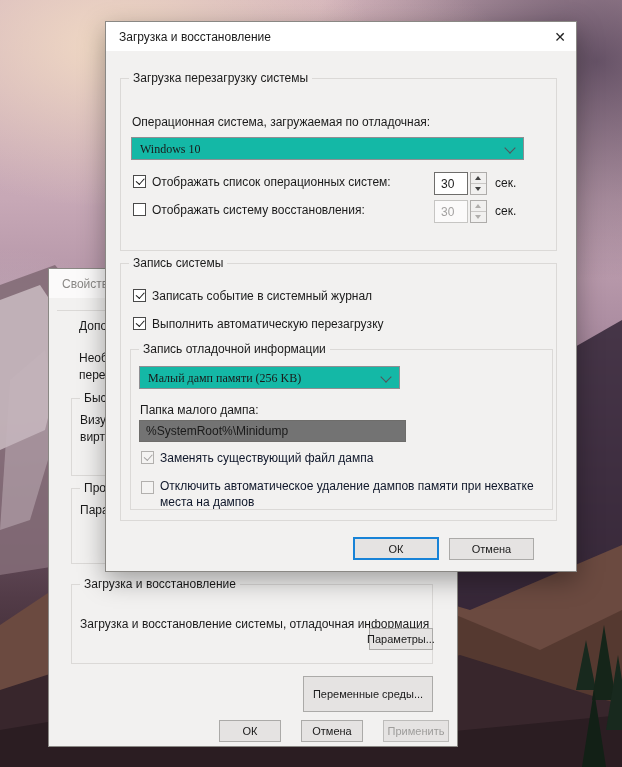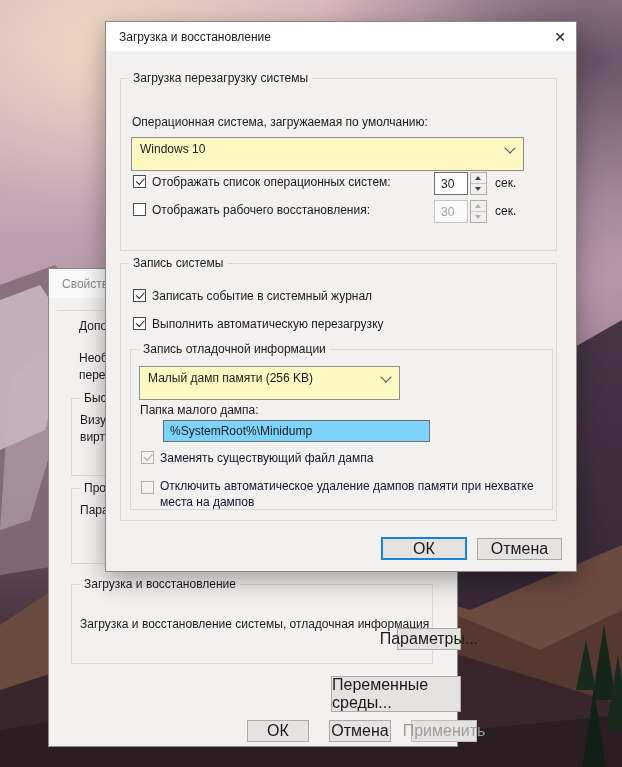--- a/index.html
+++ b/index.html
@@ -18,39 +18,39 @@
   .titlebar{position:absolute;left:0;top:0;right:0;height:29px;background:#ffffff;}
   .titletext{position:absolute;left:13px;top:8px;font-size:12px;white-space:nowrap;}
   .group{position:absolute;border:1px solid #dbd9d7;box-sizing:border-box;}
   .gl{position:absolute;top:-8px;left:8px;background:#f2f1f0;padding:0 4px;white-space:nowrap;font-size:12px;}
   .lbl{position:absolute;white-space:nowrap;font-size:12px;}
   .cb{position:absolute;width:13px;height:13px;background:#fff;border:1px solid #4a4a4a;box-sizing:border-box;}
   .cb.on::after{content:"";position:absolute;left:1.5px;top:2px;width:7px;height:3.5px;
       border-left:1.7px solid #151515;border-bottom:1.7px solid #151515;transform:rotate(-48deg);}
   .cb.dis{border-color:#b2b0ae;background:#f4f3f2;}
   .cb.dis.on::after{border-color:#a3a1a0;}
-  .combo{position:absolute;height:34px;background:#fef9c3;border:1px solid #8f8e92;box-sizing:border-box;}
+  .combo{position:absolute;height:23px;background:#14b8a6;border:1px solid #8f8e92;box-sizing:border-box;font-family:Liberation Serif, serif;}
   .combo .ct{position:absolute;left:8px;top:4px;font-size:12px;white-space:nowrap;}
   .chev{position:absolute;right:9px;top:6px;width:7px;height:7px;
       border-right:1.5px solid #54535a;border-bottom:1.5px solid #54535a;transform:rotate(45deg);}
   .spinval{position:absolute;width:34px;height:23px;background:#fff;border:1px solid #6e6d6b;box-sizing:border-box;text-align:left;}
   .spinval span{position:absolute;left:6px;top:4px;font-size:12px;}
   .spinval.dis{border-color:#c6c5c3;background:#fbfafa;}
   .spinval.dis span{color:#a3a1a0;}
   .updown{position:absolute;width:17px;height:23px;background:#f1f0ef;border:1px solid #aeacaa;box-sizing:border-box;}
   .updown .divl{position:absolute;left:0;right:0;top:10px;height:1px;background:#c9c7c5;}
   .tri-up{position:absolute;left:4px;top:3px;width:0;height:0;border-left:3.5px solid transparent;border-right:3.5px solid transparent;border-bottom:4px solid #444;}
   .tri-dn{position:absolute;left:4px;top:14px;width:0;height:0;border-left:3.5px solid transparent;border-right:3.5px solid transparent;border-top:4px solid #444;}
   .updown.dis .tri-up{border-bottom-color:#b0aeac;}
   .updown.dis .tri-dn{border-top-color:#b0aeac;}
   .btn{position:absolute;background:#e5e3e2;border:1px solid #abaaa8;box-sizing:border-box;
-       display:flex;align-items:center;justify-content:center;font-size:16px;color:#1a1a1a;margin-left:28px;}
+       display:flex;align-items:center;justify-content:center;font-size:11px;color:#1a1a1a;}
   .btn.default{border:2px solid #1883d7;}
   .btn.dis{color:#9e9d9b;border-color:#bdbcba;}
-  .txtinput{position:absolute;background:#7dd3fc;border:1px solid #6e6d6b;box-sizing:border-box;margin-left:24px;}
+  .txtinput{position:absolute;background:#737373;border:1px solid #6e6d6b;box-sizing:border-box;}
   .txtinput span{position:absolute;left:6px;top:3px;font-size:12px;white-space:nowrap;}
   .gray{color:#0f172a;}
   .wrap2{white-space:normal;line-height:16px;}
   .closebox{position:absolute;top:0;right:0;width:32px;height:29px;display:flex;align-items:center;justify-content:center;font-size:14px;color:#222;}
   .hline{position:absolute;height:1px;background:#dbd9d7;}
 </style>
 </head>
 <body>
 
 <div id="wallpaper">
@@ -111,41 +111,41 @@
 
 <div class="dlg" style="left:105px;top:21px;width:472px;height:551px;box-shadow:0 8px 24px rgba(0,0,0,.35);">
   <div class="titlebar">
     <span class="titletext">Загрузка и восстановление</span>
     <div class="closebox">✕</div>
   </div>
 
   <div class="group" style="left:14px;top:56px;width:437px;height:173px;">
     <span class="gl">Загрузка перезагрузку системы</span>
 
-    <span class="lbl" style="left:11px;top:36px;">Операционная система, загружаемая по умолчанию:</span>
+    <span class="lbl" style="left:11px;top:36px;">Операционная система, загружаемая по отладочная:</span>
 
     <div class="combo" style="left:10px;top:58px;width:393px;">
       <span class="ct">Windows 10</span>
       <span class="chev"></span>
     </div>
 
     <span class="cb on" style="left:12px;top:96px;"></span>
     <span class="lbl" style="left:31px;top:96px;">Отображать список операционных систем:</span>
     <div class="spinval" style="left:313px;top:93px;">
       <span>30</span>
     </div>
     <div class="updown" style="left:349px;top:93px;">
       <span class="tri-up"></span>
       <span class="divl"></span>
       <span class="tri-dn"></span>
     </div>
     <span class="lbl" style="left:374px;top:97px;">сек.</span>
 
     <span class="cb" style="left:12px;top:124px;"></span>
-    <span class="lbl" style="left:31px;top:124px;">Отображать рабочего восстановления:</span>
+    <span class="lbl" style="left:31px;top:124px;">Отображать систему восстановления:</span>
     <div class="spinval dis" style="left:313px;top:121px;">
       <span>30</span>
     </div>
     <div class="updown dis" style="left:349px;top:121px;">
       <span class="tri-up"></span>
       <span class="divl"></span>
       <span class="tri-dn"></span>
     </div>
     <span class="lbl" style="left:374px;top:125px;">сек.</span>
   </div>

